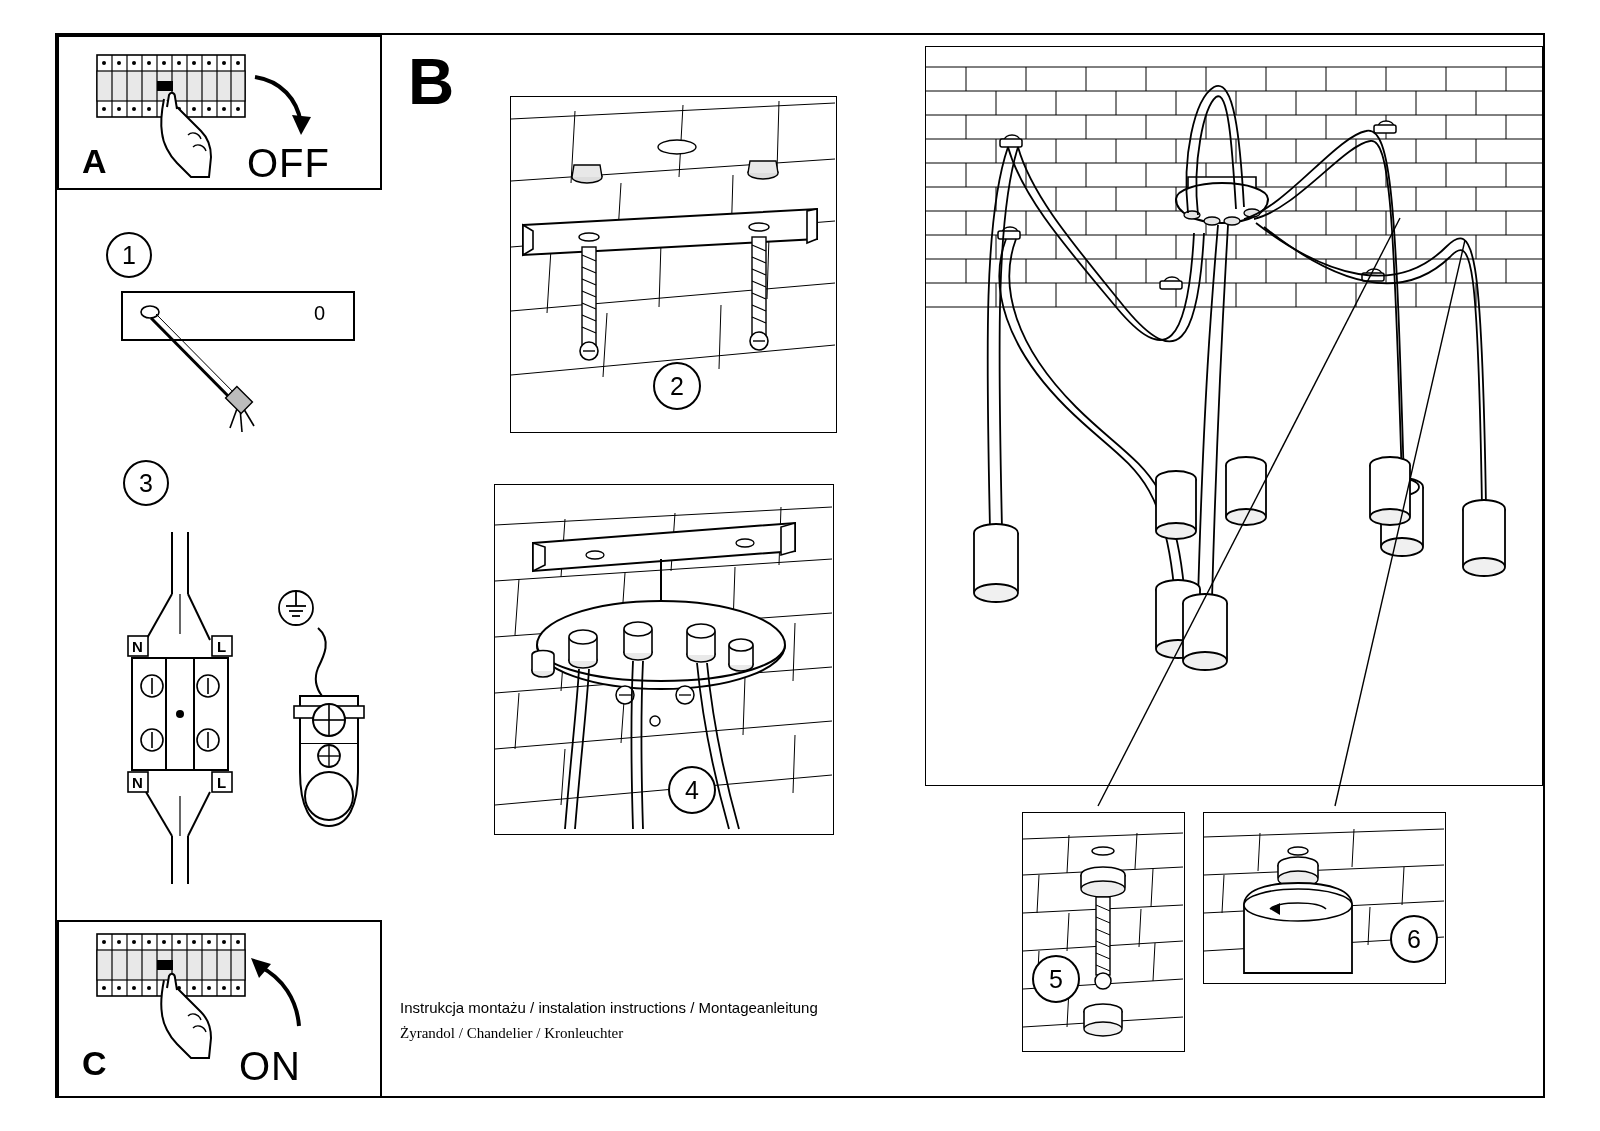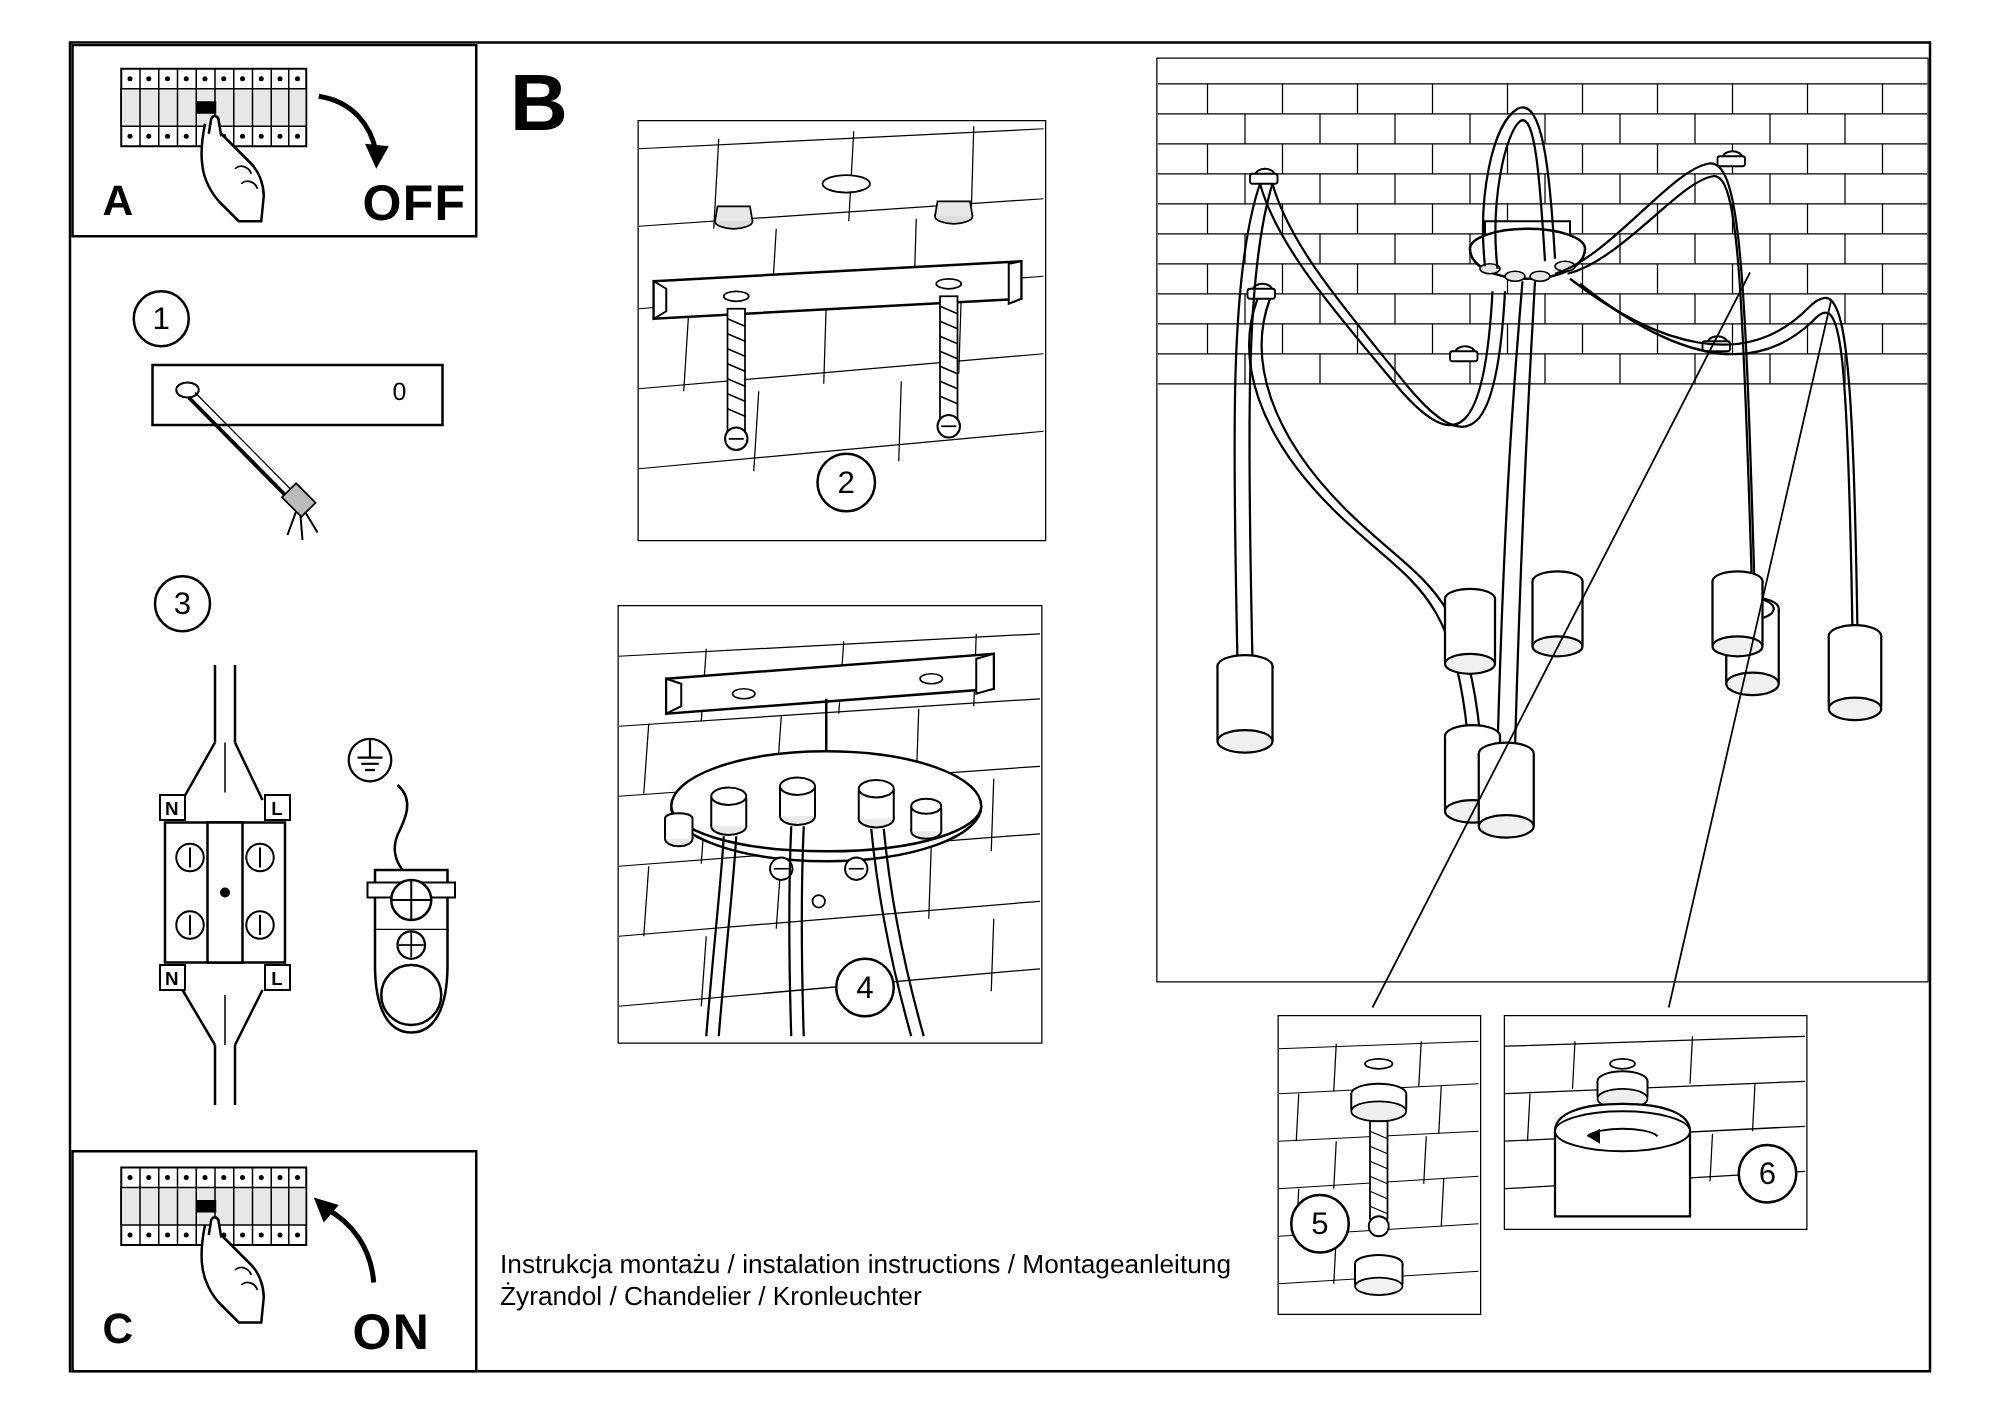--- a/index.html
+++ b/index.html
@@ -3,23 +3,23 @@
 <meta charset="utf-8">
 <style>
   html,body{margin:0;padding:0;background:#ffffff;}
   body{font-family:"Liberation Sans",sans-serif;color:#000;}
   #page{position:relative;width:1600px;height:1131px;background:#fff;overflow:hidden;}
   .frame{position:absolute;left:55px;top:33px;width:1490px;height:1065px;border:2px solid #000;box-sizing:border-box;}
   .box{position:absolute;border:2px solid #000;box-sizing:border-box;background:#fff;}
   .thinbox{position:absolute;border:1.4px solid #000;box-sizing:border-box;background:#fff;}
   .circnum{position:absolute;border:2px solid #000;border-radius:50%;display:flex;align-items:center;justify-content:center;font-size:25px;background:#fff;}
   .bigB{position:absolute;font-size:64px;font-weight:bold;line-height:1;}
-  .bigtxt{position:absolute;font-size:40px;font-weight:bold;letter-spacing:1px;margin-left:43px;}
+  .bigtxt{position:absolute;font-size:40px;font-weight:normal;letter-spacing:1px;}
   .letter{position:absolute;font-size:34px;font-weight:bold;}
-  .caption{position:absolute;font-size:21px;line-height:1.55;white-space:nowrap;}
+  .caption{position:absolute;font-size:15px;line-height:1.55;white-space:nowrap;}
   svg{display:block;}
   .ov{position:absolute;left:0;top:0;}
 </style>
 </head>
 <body>
 
 <div id="page">
 
   <div class="frame"></div>
 
@@ -626,15 +626,15 @@
 
       <path d="M66 96 C74 88 114 88 122 96" fill="none" stroke="#000" stroke-width="1.6"></path>
       <polygon points="66,96 76,90 76,102" fill="#000"></polygon>
     </svg>
   </div>
   <div class="circnum" style="left:1390px;top:915px;width:44px;height:44px;">
     <span>6</span>
   </div>
 
   <div class="caption" style="left:400px;top:996px;">Instrukcja montażu / instalation instructions / Montageanleitung</div>
-  <div class="caption" style="left:400px;top:1022px;">Żyrandol / Chandelier / Kronleuchter</div>
+  <div class="caption" style="left:400px;top:1022px;font-family:Liberation Serif, serif;">Żyrandol / Chandelier / Kronleuchter</div>
 
 </div>
 
 </body></html>

